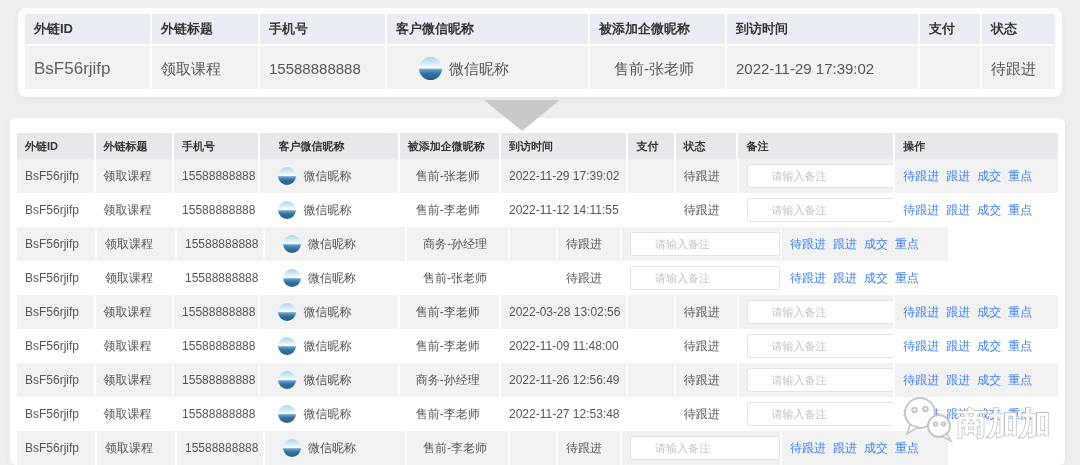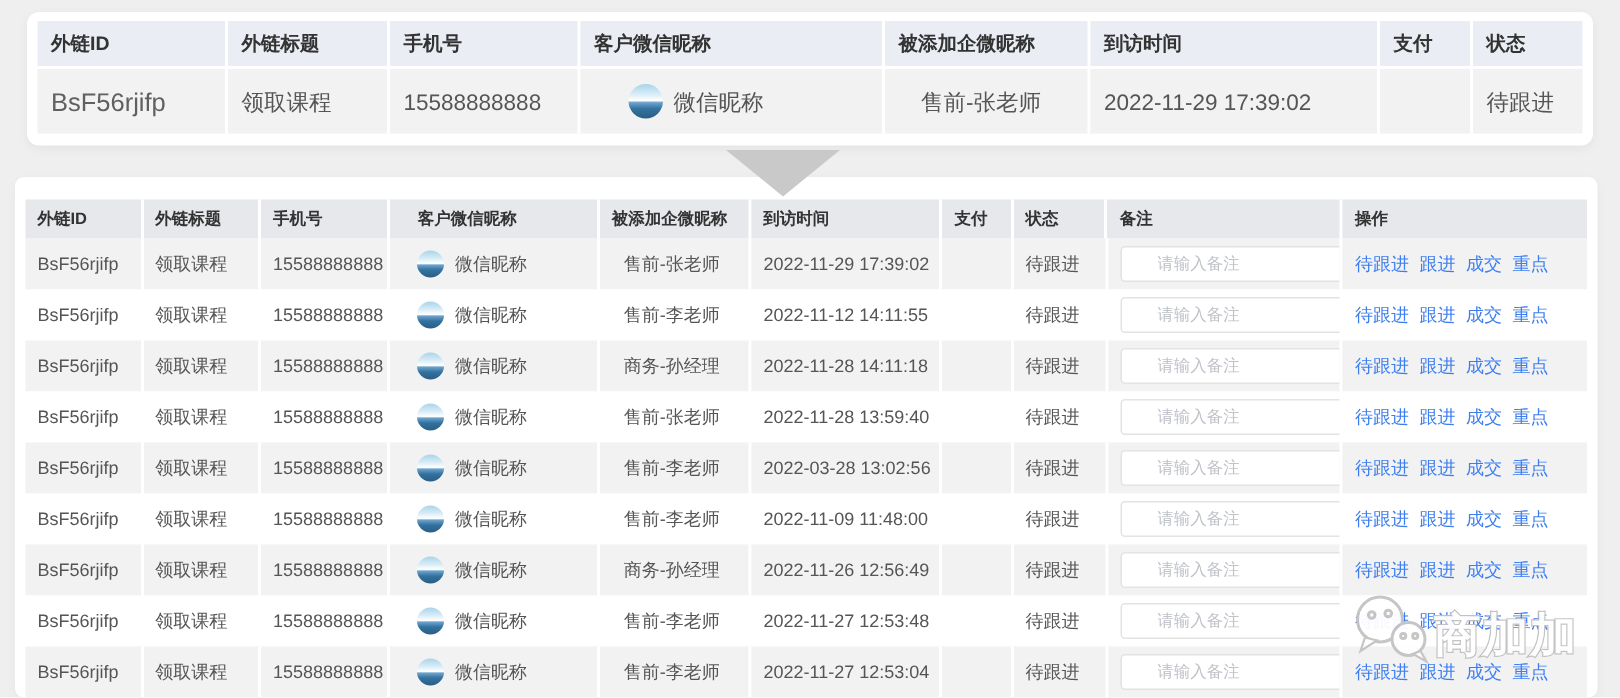--- a/index.html
+++ b/index.html
@@ -196,40 +196,38 @@
   </div>
 
   <div class="b-row b-data alt">
     <div class="b-cell bc1">BsF56rjifp</div>
     <div class="b-cell bc2">领取课程</div>
     <div class="b-cell bc3">15588888888</div>
     <div class="b-cell bc4">
       <span class="avatar sm"></span><span>微信昵称</span>
     </div>
     <div class="b-cell bc5">商务-孙经理</div>
-    <div class="b-cell bc6">2022-11-28 14:11:18</div>
     <div class="b-cell bc7"></div>
     <div class="b-cell bc8 status-text">待跟进</div>
     <div class="b-cell bc9">
       <input class="note-input" type="text" placeholder="请输入备注" style="">
     </div>
     <div class="b-cell bc10">
       <a class="action-link">待跟进</a><a class="action-link">跟进</a><a class="action-link">成交</a><a class="action-link">重点</a>
     </div>
   </div>
 
   <div class="b-row b-data">
     <div class="b-cell bc1">BsF56rjifp</div>
     <div class="b-cell bc2">领取课程</div>
     <div class="b-cell bc3">15588888888</div>
     <div class="b-cell bc4">
       <span class="avatar sm"></span><span>微信昵称</span>
     </div>
     <div class="b-cell bc5">售前-张老师</div>
-    <div class="b-cell bc6">2022-11-28 13:59:40</div>
     <div class="b-cell bc7"></div>
     <div class="b-cell bc8 status-text">待跟进</div>
     <div class="b-cell bc9">
       <input class="note-input" type="text" placeholder="请输入备注" style="">
     </div>
     <div class="b-cell bc10">
       <a class="action-link">待跟进</a><a class="action-link">跟进</a><a class="action-link">成交</a><a class="action-link">重点</a>
     </div>
   </div>
 
@@ -310,21 +308,20 @@
   </div>
 
   <div class="b-row b-data alt">
     <div class="b-cell bc1">BsF56rjifp</div>
     <div class="b-cell bc2">领取课程</div>
     <div class="b-cell bc3">15588888888</div>
     <div class="b-cell bc4">
       <span class="avatar sm"></span><span>微信昵称</span>
     </div>
     <div class="b-cell bc5">售前-李老师</div>
-    <div class="b-cell bc6">2022-11-27 12:53:04</div>
     <div class="b-cell bc7"></div>
     <div class="b-cell bc8 status-text">待跟进</div>
     <div class="b-cell bc9">
       <input class="note-input" type="text" placeholder="请输入备注" style="">
     </div>
     <div class="b-cell bc10">
       <a class="action-link">待跟进</a><a class="action-link">跟进</a><a class="action-link">成交</a><a class="action-link">重点</a>
     </div>
   </div>
 </div>

